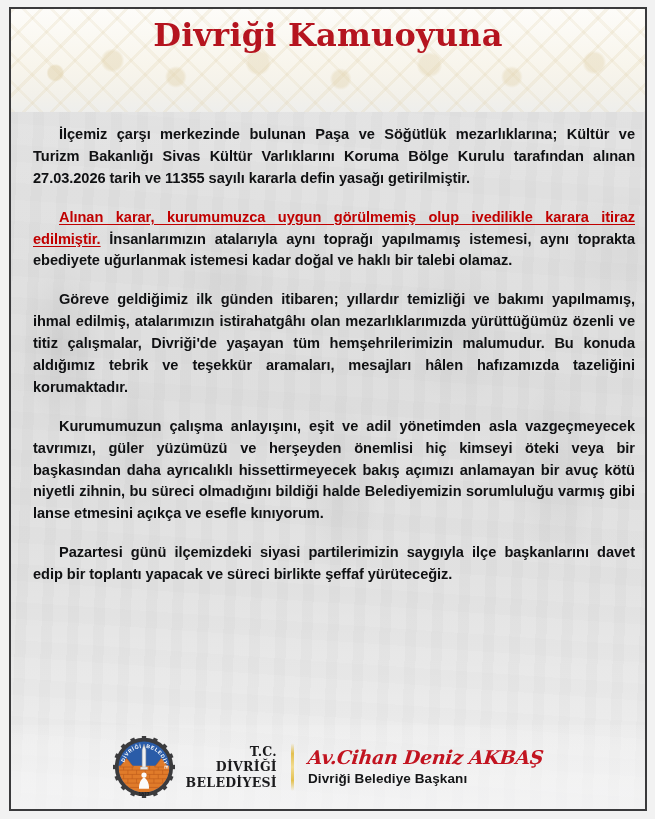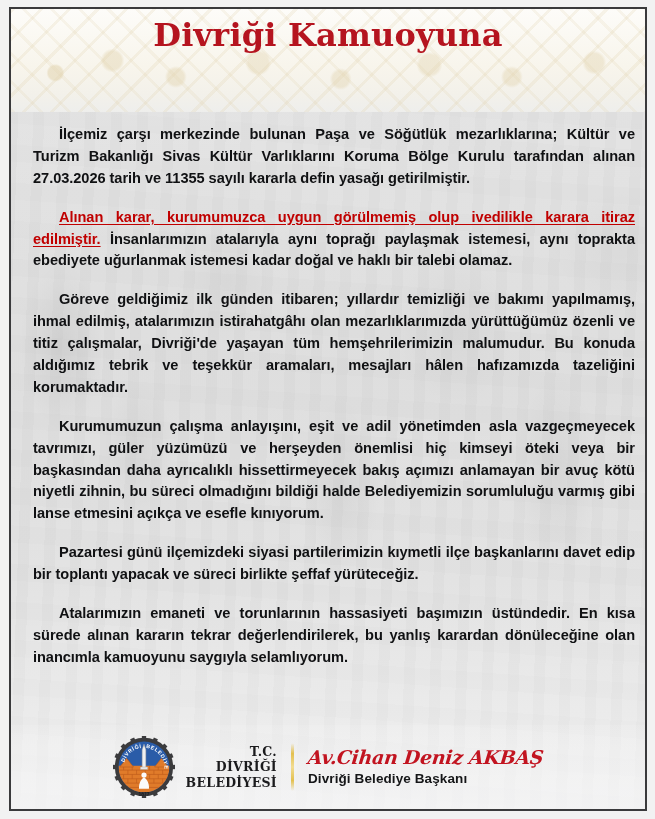--- a/index.html
+++ b/index.html
@@ -171,38 +171,35 @@
       <div class="header-title">Divriği Kamuoyuna</div>
     </div>
 
     <div class="body">
 
       <p class="para">
         <span>İlçemiz çarşı merkezinde bulunan Paşa ve Söğütlük mezarlıklarına; Kültür ve Turizm Bakanlığı Sivas Kültür Varlıklarını Koruma Bölge Kurulu tarafından alınan 27.03.2026 tarih ve 11355 sayılı kararla defin yasağı getirilmiştir.</span>
       </p>
 
       <p class="para">
-        <span class="emph">Alınan karar, kurumumuzca uygun görülmemiş olup ivedilikle karara itiraz edilmiştir.</span><span> İnsanlarımızın atalarıyla aynı toprağı paylaşmak istemesi, aynı toprakta ebediyete uğurlanmak istemesi kadar doğal ve haklı bir talebi olamaz.</span>
+        <span class="emph">Alınan karar, kurumumuzca uygun görülmemiş olup ivedilikle karara itiraz edilmiştir.</span><span> İnsanlarımızın atalarıyla aynı toprağı yapılmamış istemesi, aynı toprakta ebediyete uğurlanmak istemesi kadar doğal ve haklı bir talebi olamaz.</span>
       </p>
 
       <p class="para">
         <span>Göreve geldiğimiz ilk günden itibaren; yıllardır temizliği ve bakımı yapılmamış, ihmal edilmiş, atalarımızın istirahatgâhı olan mezarlıklarımızda yürüttüğümüz özenli ve titiz çalışmalar, Divriği'de yaşayan tüm hemşehrilerimizin malumudur. Bu konuda aldığımız tebrik ve teşekkür aramaları, mesajları hâlen hafızamızda tazeliğini korumaktadır.</span>
       </p>
 
       <p class="para">
         <span>Kurumumuzun çalışma anlayışını, eşit ve adil yönetimden asla vazgeçmeyecek tavrımızı, güler yüzümüzü ve herşeyden önemlisi hiç kimseyi öteki veya bir başkasından daha ayrıcalıklı hissettirmeyecek bakış açımızı anlamayan bir avuç kötü niyetli zihnin, bu süreci olmadığını bildiği halde Belediyemizin sorumluluğu varmış gibi lanse etmesini açıkça ve esefle kınıyorum.</span>
       </p>
 
       <p class="para">
-        <span>Pazartesi günü ilçemizdeki siyasi partilerimizin kıymetli ilçe başkanlarını davet edip bir toplantı yapacak ve süreci birlikte şeffaf yürüteceğiz.</span>
-      </p>
-
-      <p class="para">
-        <span>Atalarımızın emaneti ve torunlarının hassasiyeti başımızın üstündedir. En kısa sürede alınan kararın tekrar değerlendirilerek, bu yanlış karardan dönüleceğine olan inancımla kamuoyunu saygıyla selamlıyorum.</span>
-      </p>
+        <span>Pazartesi günü ilçemizdeki siyasi partilerimizin saygıyla ilçe başkanlarını davet edip bir toplantı yapacak ve süreci birlikte şeffaf yürüteceğiz.</span>
+      </p>
+
 
     </div>
 
     <div class="footer">
       <div class="footer-inner">
 
         <div class="emblem">
           <svg viewBox="0 0 100 100" aria-hidden="true">
 
             <g fill="#3b3b3d">

